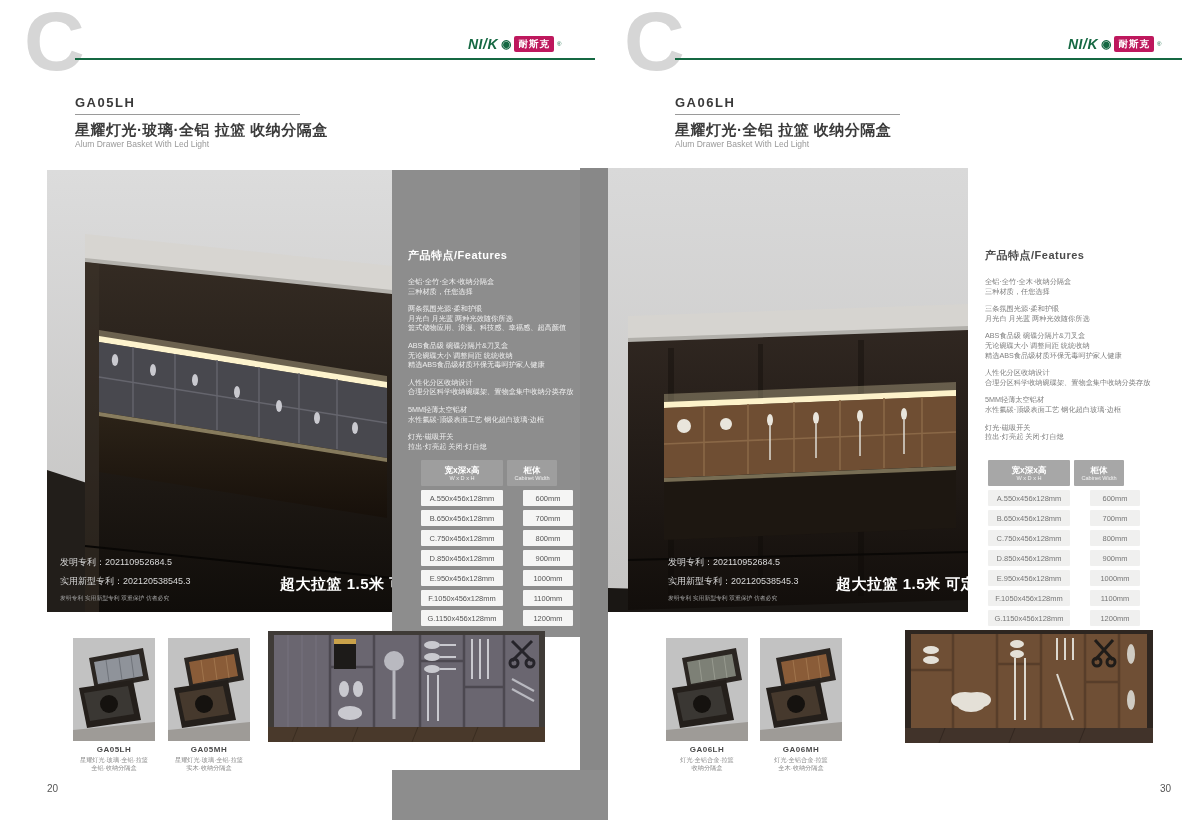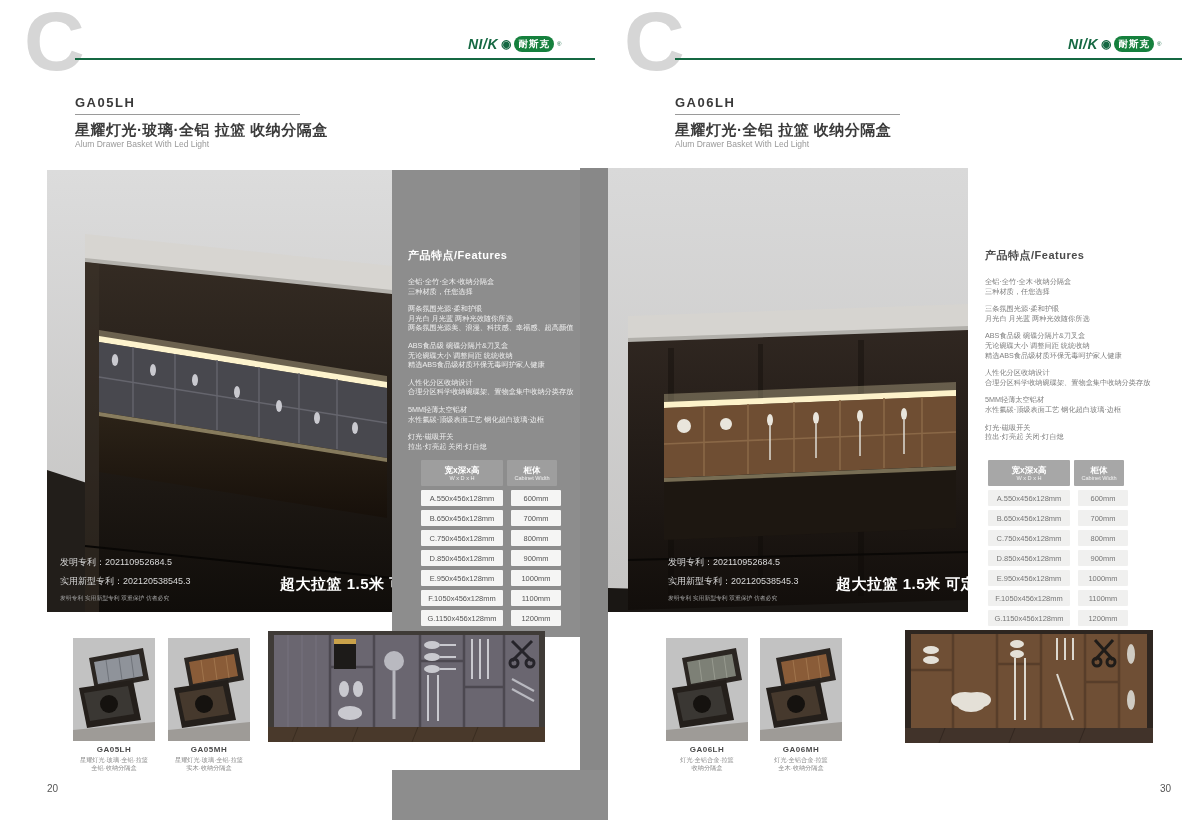--- a/index.html
+++ b/index.html
@@ -10,21 +10,21 @@
   
   .c-mark{font-size:84px;font-weight:bold;color:#d6d6d6;line-height:.85;letter-spacing:-4px;}
   .hdr-cat{font-size:13.5px;font-weight:bold;color:#17764a;}
   .hdr-sep{display:inline-block;width:1px;height:13px;background:#17764a;margin:0 8px -2px 8px;}
   .hdr-title{font-size:11px;font-weight:bold;color:#17764a;}
   .hdr-en{font-size:8px;color:#2e8158;margin-left:7px;}
   .hdr-rule{height:2px;background:#156842;}
   .logo{display:flex;align-items:center;gap:3px;}
   .logo-latin{font-size:14px;font-weight:bold;color:#156842;letter-spacing:.5px;font-style:italic;}
   .logo-ring{font-size:12px;color:#156842;font-weight:bold;}
-  .logo-cn{background:#15803d;color:#fff;font-size:9.5px;font-weight:bold;padding:1.5px 4px;border-radius:8px;letter-spacing:1px;}
+  .logo-cn{background:#be185d;color:#fff;font-size:9.5px;font-weight:bold;padding:1.5px 4px;border-radius:2px;letter-spacing:1px;}
   .logo-reg{font-size:6px;color:#156842;vertical-align:top;}
 
   
   .prod-code{font-size:13px;font-weight:bold;color:#3a3a3a;letter-spacing:1.5px;}
   .code-rule{height:1px;background:#9a9a9a;}
   .prod-name{font-size:15px;font-weight:bold;color:#3a3a3a;letter-spacing:.5px;}
   .prod-en{font-size:8.5px;color:#999;}
 
   
   .feat-heading{font-size:11px;font-weight:bold;letter-spacing:.5px;}
@@ -34,21 +34,21 @@
   .features.on-gray .feat-line{color:#efefef;}
   .features.on-white .feat-heading{color:#4a4a4a;}
   .features.on-white .feat-line{color:#7e7e7e;}
 
   
   .size-table{display:block;}
   .size-head{display:flex;gap:4px;}
   .size-hcell{height:26px;display:flex;flex-direction:column;align-items:center;justify-content:center;color:#fff;border-radius:1px;}
   .size-hcell .cn{font-size:8.5px;font-weight:bold;line-height:10px;}
   .size-hcell .en{font-size:5.6px;opacity:.85;line-height:7px;}
-  .size-rows .size-row{display:flex;gap:8px;margin-top:4px;}
+  .size-rows .size-row{display:flex;gap:20px;margin-top:4px;}
   .size-cell{height:16px;display:flex;align-items:center;justify-content:center;font-size:7.5px;border-radius:1px;}
   .tbl-left .size-hcell{background:#9e9e9e;}
   .tbl-left .size-cell{background:#f5f5f4;color:#555;}
   .tbl-right .size-hcell{background:#a7a7a7;}
   .tbl-right .size-cell{background:#f0f0ef;color:#777;}
   .c1{width:82px;margin-left:15px;} .c2{width:50px;}
 
   
   .patent .p1{font-size:9px;color:#d8d8d8;margin-bottom:6px;white-space:nowrap;}
   .patent .p3{font-size:5.8px;color:#a2a2a2;margin-top:3px;white-space:nowrap;}
@@ -146,21 +146,21 @@
   <div class="abs features on-gray" style="left:408px;top:248px;width:168px;">
     <div class="feat-heading" style="margin-bottom:14px;">产品特点/Features</div>
     <div>
         <div class="feat-group">
           <div class="feat-line">全铝·全竹·全木·收纳分隔盒</div>
           <div class="feat-line">三种材质，任您选择</div>
         </div>
         <div class="feat-group">
           <div class="feat-line">两条氛围光源·柔和护眼</div>
           <div class="feat-line">月光白 月光蓝 两种光效随你所选</div>
-          <div class="feat-line">两条氛围光源美、浪漫、科技感、幸福感、超高颜值</div>
+          <div class="feat-line">篮式储物应用、浪漫、科技感、幸福感、超高颜值</div>
         </div>
         <div class="feat-group">
           <div class="feat-line">ABS食品级 碗碟分隔片&amp;刀叉盒</div>
           <div class="feat-line">无论碗碟大小 调整间距 统统收纳</div>
           <div class="feat-line">精选ABS食品级材质环保无毒呵护家人健康</div>
         </div>
         <div class="feat-group">
           <div class="feat-line">人性化分区收纳设计</div>
           <div class="feat-line">合理分区科学收纳碗碟架、置物盒集中收纳分类存放</div>
         </div>

